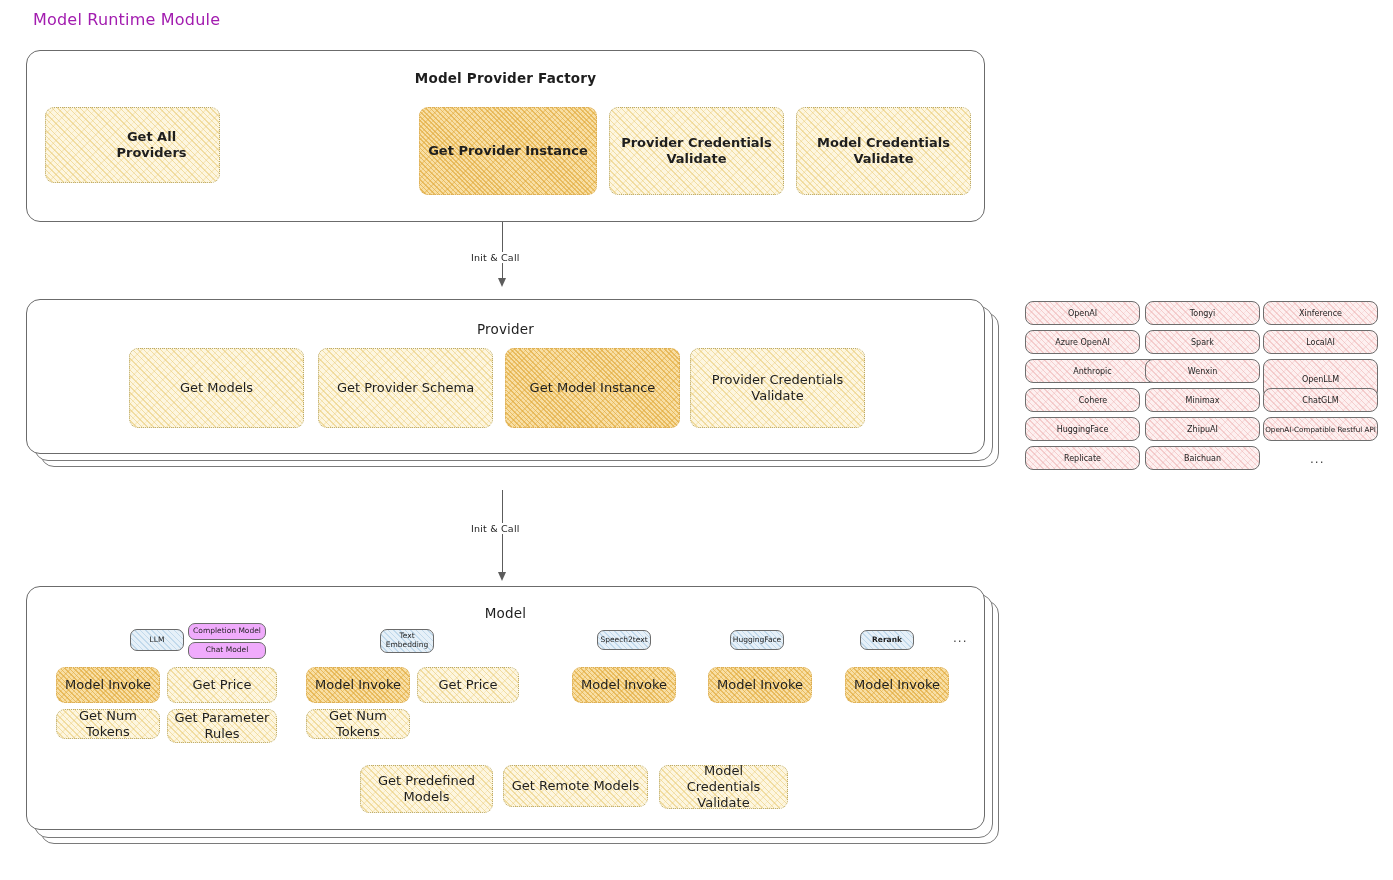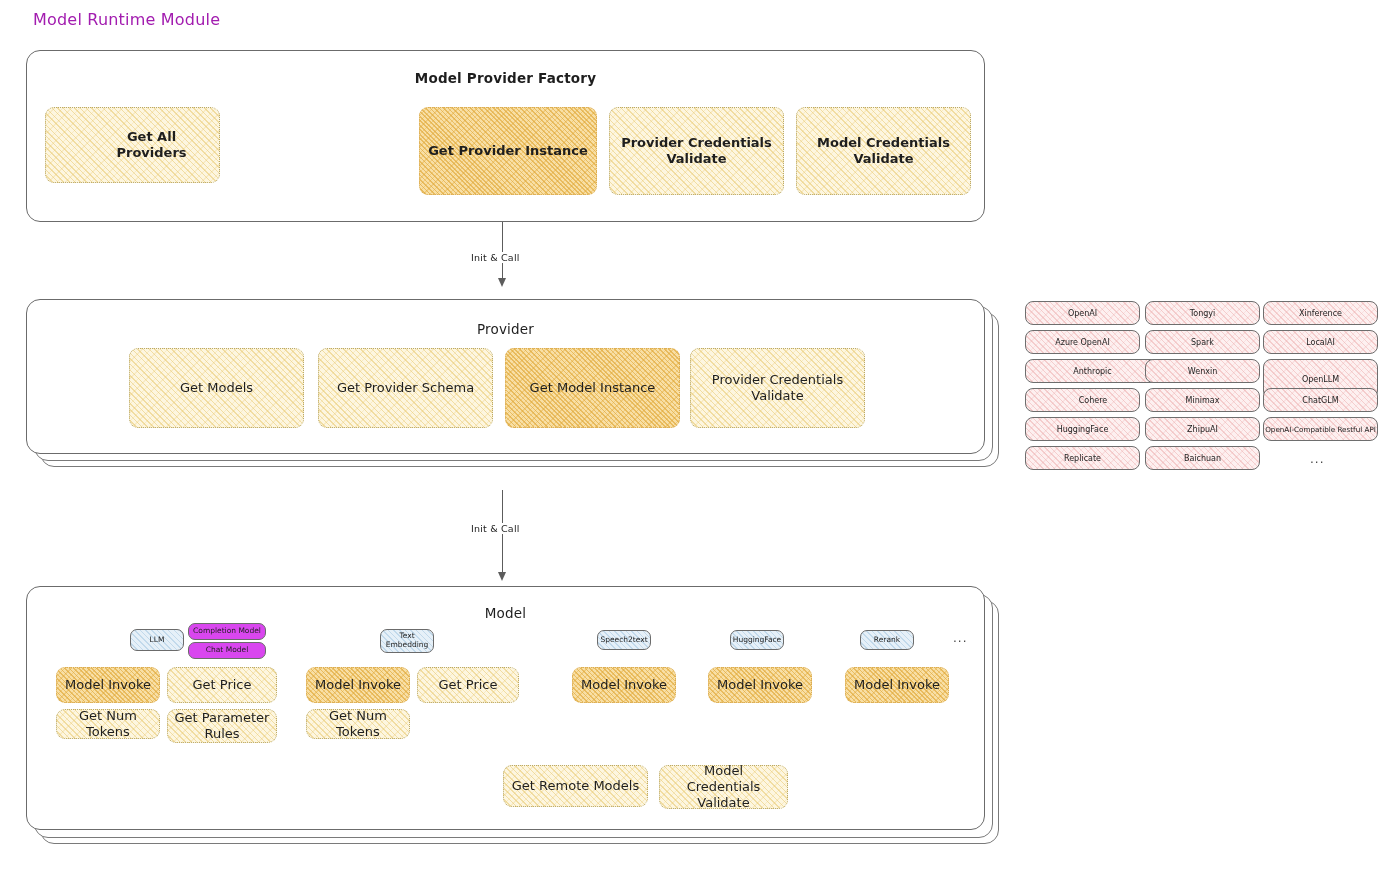--- a/index.html
+++ b/index.html
@@ -87,21 +87,21 @@
     display: flex; align-items: center; justify-content: center;
     text-align: center;
     border: 1.1px solid #6b6b6b;
     border-radius: 7px;
     font-size: 7.5px; color: #1e1e1e; line-height: 1.15;
     background-color: #e6f0f8;
     background-image:
       repeating-linear-gradient(45deg, rgba(150,190,220,.45) 0 1px, rgba(255,255,255,0) 1px 4px);
   }
   .badge.plain {
-    background-color: #d946ef;
+    background-color: #f0abfc;
     background-image: none;
   }
 
   
   .arrow-line {
     position: absolute; width: 1.3px; background: #5c5c5c;
   }
   .arrow-head {
     position: absolute; width: 0; height: 0;
     border-left: 4.5px solid transparent;
@@ -197,22 +197,23 @@
     <div class="node hl" style="left:279px; top:80px; width:104px; height:36px;">Model Invoke</div>
     <div class="node" style="left:390px; top:80px; width:102px; height:36px;">Get Price</div>
     <div class="node" style="left:279px; top:122px; width:104px; height:30px;">Get Num Tokens</div>
 
     <div class="badge" style="left:570px; top:43px; width:54px; height:20px;">Speech2text</div>
     <div class="node hl" style="left:545px; top:80px; width:104px; height:36px;">Model Invoke</div>
 
     <div class="badge" style="left:703px; top:43px; width:54px; height:20px;">HuggingFace</div>
     <div class="node hl" style="left:681px; top:80px; width:104px; height:36px;">Model Invoke</div>
 
-    <div class="badge" style="left:833px; top:43px; width:54px; height:20px;">Rerank</div>
+    <div class="badge" style="left:833px; top:43px; width:54px; height:20px;font-weight:bold;">Rerank</div>
     <div class="node hl" style="left:818px; top:80px; width:104px; height:36px;">Model Invoke</div>
 
     <div class="ellipsis hand" style="left:926px; top:44px;">...</div>
 
+    <div class="node" style="left:333px; top:178px; width:133px; height:48px;">Get Predefined Models</div>
     <div class="node" style="left:476px; top:178px; width:145px; height:42px;">Get Remote Models</div>
     <div class="node" style="left:632px; top:178px; width:129px; height:44px;">Model Credentials Validate</div>
   </div>
 
 </div>
 
 </body></html>

